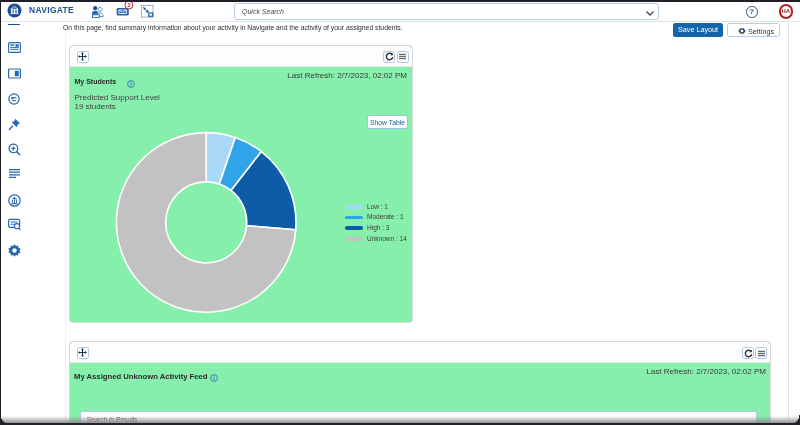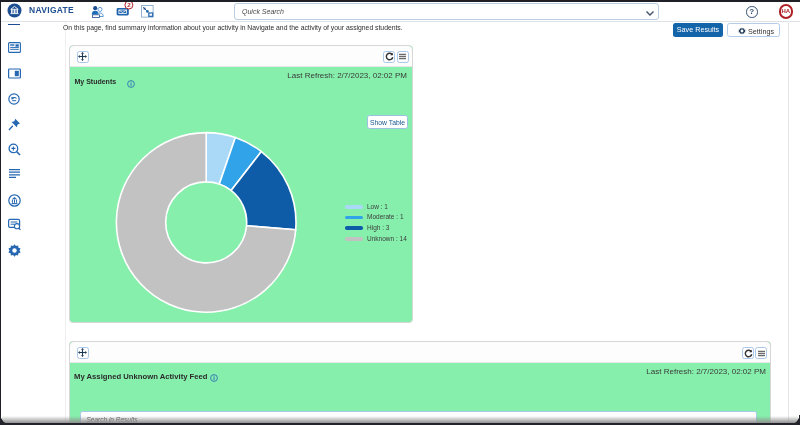--- a/index.html
+++ b/index.html
@@ -132,21 +132,21 @@
   <path d="M2.6 4 H9.4 M2.6 6.2 H6.4" stroke="#2667b2" stroke-width="1"></path>
   <circle cx="9" cy="8.2" r="2.6" fill="#fff" stroke="#2667b2" stroke-width="1.1"></circle>
   <path d="M10.8 10 L12.4 11.8" stroke="#2667b2" stroke-width="1.2"></path>
 </svg>
 <svg class="abs" style="left:8px;top:243.5px;z-index:16" width="13" height="13" viewBox="0 0 13 13">
   <path d="M6.5 0.8 L7.9 2.6 L10.1 2 L10.4 4.3 L12.6 5 L11.5 7 L12.6 9 L10.4 9.7 L10.1 12 L7.9 11.4 L6.5 13.2 L5.1 11.4 L2.9 12 L2.6 9.7 L0.4 9 L1.5 7 L0.4 5 L2.6 4.3 L2.9 2 L5.1 2.6 Z" fill="#2667b2" transform="translate(0,-0.5)"></path>
   <circle cx="6.5" cy="6.5" r="2.2" fill="#fff"></circle>
 </svg>
 
 <div id="intro">On this page, find summary information about your activity in Navigate and the activity of your assigned students.</div>
-<div id="savebtn">Save Results</div>
+<div id="savebtn">Save Layout</div>
 <div id="setbtn">
     <span>Settings</span>
   <svg class="abs" style="left:9.5px;top:3.5px" width="8" height="8" viewBox="0 0 14 14">
     <path d="M7 1 L8.3 3 L10.6 2.2 L10.9 4.6 L13.3 5 L12.2 7 L13.3 9 L10.9 9.4 L10.6 11.8 L8.3 11 L7 13 L5.7 11 L3.4 11.8 L3.1 9.4 L0.7 9 L1.8 7 L0.7 5 L3.1 4.6 L3.4 2.2 L5.7 3 Z" fill="#1f3a57"></path>
     <circle cx="7" cy="7" r="2.5" fill="#fff"></circle>
   </svg>
 </div>
 
 <div class="card" id="card1">
   <div class="dragbar"></div>
@@ -168,20 +168,21 @@
       <path d="M1 2.4 H8 M1 4.5 H8 M1 6.6 H8" stroke="#6b6b6b" stroke-width="1.3"></path>
     </svg>
   </div>
   <div class="cardtitle" style="left:5px;top:31.5px;font-size:7px">My Students</div>
   <svg class="abs" style="left:57px;top:33.5px" width="8" height="8" viewBox="0 0 8 8">
     <circle cx="4" cy="4" r="3.4" fill="none" stroke="#2f74b5" stroke-width="0.9"></circle>
     <rect x="3.55" y="3.1" width="0.95" height="3" fill="#2f74b5"></rect>
     <rect x="3.55" y="1.6" width="0.95" height="1" fill="#2f74b5"></rect>
   </svg>
   <div class="refresh-txt" style="right:5px;top:25px">Last Refresh: 2/7/2023, 02:02 PM</div>
+  <div class="subtxt" style="left:5px;top:48px">Predicted Support Level<br>19 students</div>
   <div id="showtable">Show Table</div>
 
   <svg class="abs" style="left:0;top:0" width="343" height="276" viewBox="68.5 45 343 276">
     <path d="M 204.70 131.60 A 89.8 89.8 0 0 1 233.86 136.47 L 217.85 183.09 A 40.5 40.5 0 0 0 204.70 180.90 Z" fill="#a9d9f6" stroke="#fff" stroke-width="1.6" stroke-linejoin="round"></path>
     <path d="M 233.86 136.47 A 89.8 89.8 0 0 1 259.86 150.54 L 229.58 189.44 A 40.5 40.5 0 0 0 217.85 183.09 Z" fill="#31a3e8" stroke="#fff" stroke-width="1.6" stroke-linejoin="round"></path>
     <path d="M 259.86 150.54 A 89.8 89.8 0 0 1 294.19 228.82 L 245.06 224.74 A 40.5 40.5 0 0 0 229.58 189.44 Z" fill="#0e5ca8" stroke="#fff" stroke-width="1.6" stroke-linejoin="round"></path>
     <path d="M 294.19 228.82 A 89.8 89.8 0 1 1 204.70 131.60 L 204.70 180.90 A 40.5 40.5 0 1 0 245.06 224.74 Z" fill="#c2c2c2" stroke="#fff" stroke-width="1.6" stroke-linejoin="round"></path>
   </svg>
 
   <div class="legsw" style="left:275.9px;top:159px;background:#a9d9f6"></div>

